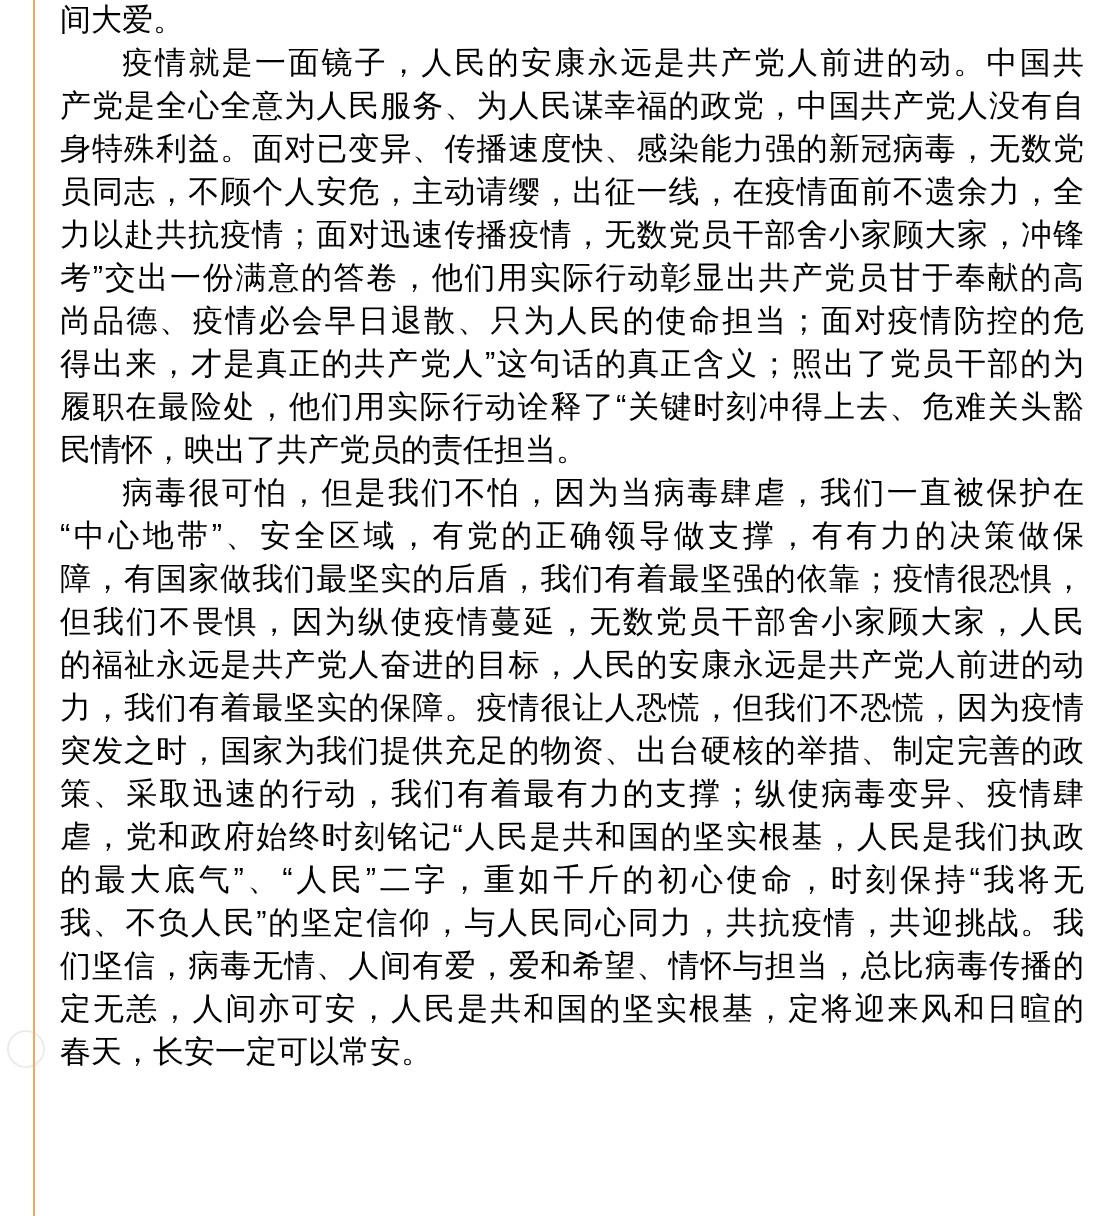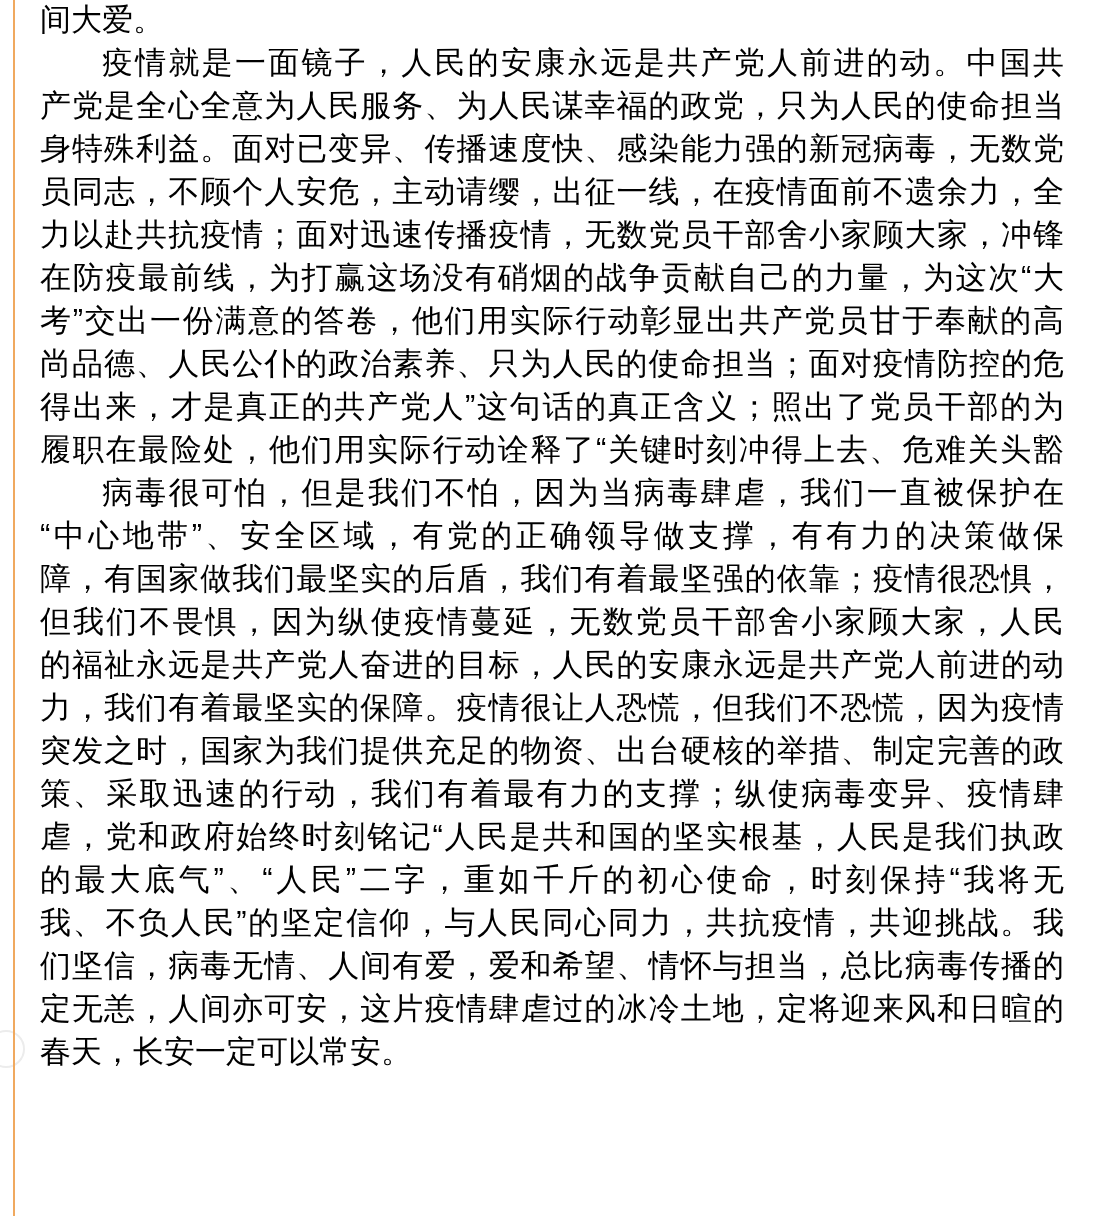--- a/index.html
+++ b/index.html
@@ -11,20 +11,21 @@
   html,body{margin:0;padding:0;}
   body{
     width:1108px;height:1216px;
     background:var(--paper);
     overflow:hidden;position:relative;
     font-family:"Liberation Sans", sans-serif;
   }
   .page{
     position:absolute;inset:0;
     background:var(--paper);
+    margin-left:20px;
   }
   .margin-line{
     position:absolute;left:13px;top:0;
     width:2px;height:1216px;
     background:var(--accent);
     z-index:2;
   }
   .edge-circle{
     position:absolute;left:-13px;top:1030px;
     width:34px;height:34px;
@@ -58,37 +59,37 @@
 </head>
 <body>
 
 <div class="page">
   <div class="edge-circle"></div>
   <div class="margin-line"></div>
 
   <div class="text-block">
     <div class="line short">间大爱。</div>
     <div class="line indent">疫情就是一面镜子，人民的安康永远是共产党人前进的动。中国共</div>
-    <div class="line">产党是全心全意为人民服务、为人民谋幸福的政党，只为人民的使命担当</div>
+    <div class="line">产党是全心全意为人民服务、为人民谋幸福的政党，中国共产党人没有自</div>
     <div class="line">身特殊利益。面对已变异、传播速度快、感染能力强的新冠病毒，无数党</div>
     <div class="line">员同志，不顾个人安危，主动请缨，出征一线，在疫情面前不遗余力，全</div>
     <div class="line">力以赴共抗疫情；面对迅速传播疫情，无数党员干部舍小家顾大家，冲锋</div>
-    <div class="line">在防疫最前线，为打赢这场没有硝烟的战争贡献自己的力量，为这次“大</div>
     <div class="line">考”交出一份满意的答卷，他们用实际行动彰显出共产党员甘于奉献的高</div>
-    <div class="line">尚品德、人民公仆的政治素养、只为人民的使命担当；面对疫情防控的危</div>
+    <div class="line">尚品德、疫情必会早日退散、只为人民的使命担当；面对疫情防控的危</div>
     <div class="line">得出来，才是真正的共产党人”这句话的真正含义；照出了党员干部的为</div>
     <div class="line">履职在最险处，他们用实际行动诠释了“关键时刻冲得上去、危难关头豁</div>
+    <div class="line short">民情怀，映出了共产党员的责任担当。</div>
     <div class="line indent">病毒很可怕，但是我们不怕，因为当病毒肆虐，我们一直被保护在</div>
     <div class="line">“中心地带”、安全区域，有党的正确领导做支撑，有有力的决策做保</div>
     <div class="line">障，有国家做我们最坚实的后盾，我们有着最坚强的依靠；疫情很恐惧，</div>
     <div class="line">但我们不畏惧，因为纵使疫情蔓延，无数党员干部舍小家顾大家，人民</div>
     <div class="line">的福祉永远是共产党人奋进的目标，人民的安康永远是共产党人前进的动</div>
     <div class="line">力，我们有着最坚实的保障。疫情很让人恐慌，但我们不恐慌，因为疫情</div>
     <div class="line">突发之时，国家为我们提供充足的物资、出台硬核的举措、制定完善的政</div>
     <div class="line">策、采取迅速的行动，我们有着最有力的支撑；纵使病毒变异、疫情肆</div>
     <div class="line">虐，党和政府始终时刻铭记“人民是共和国的坚实根基，人民是我们执政</div>
     <div class="line">的最大底气”、“人民”二字，重如千斤的初心使命，时刻保持“我将无</div>
     <div class="line">我、不负人民”的坚定信仰，与人民同心同力，共抗疫情，共迎挑战。我</div>
     <div class="line">们坚信，病毒无情、人间有爱，爱和希望、情怀与担当，总比病毒传播的</div>
-    <div class="line">定无恙，人间亦可安，这片疫情肆虐过的冰冷土地，定将迎来风和日暄的</div>
+    <div class="line">定无恙，人间亦可安，人民是共和国的坚实根基，定将迎来风和日暄的</div>
     <div class="line short">春天，长安一定可以常安。</div>
   </div>
 </div>
 
 </body></html>

